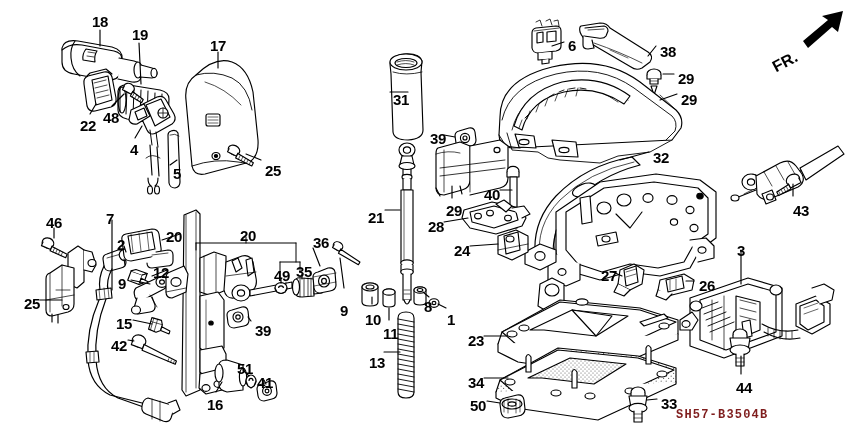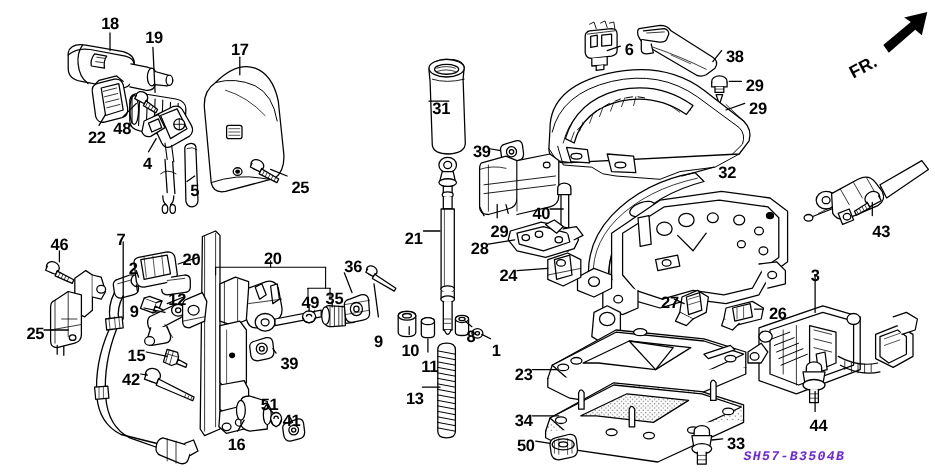--- a/index.html
+++ b/index.html
@@ -31,23 +31,22 @@
     transform:rotate(-28deg);
     transform-origin:left bottom;
     letter-spacing:0px;
   }
   .diagcode{
     position:absolute;
     font-family:"Liberation Mono", monospace;
     font-weight:bold;
     font-size:12px;
     letter-spacing:1.2px;
-    color:#6d28d9;
+    color:#7f1d1d;
     white-space:nowrap;
-    font-style:italic;
   }
 </style>
 </head>
 <body>
 
 <div id="sheet">
 
   <svg id="art" viewBox="0 0 850 431" xmlns="http://www.w3.org/2000/svg">
     <defs>
       <pattern id="stipple" width="4" height="4" patternUnits="userSpaceOnUse">

